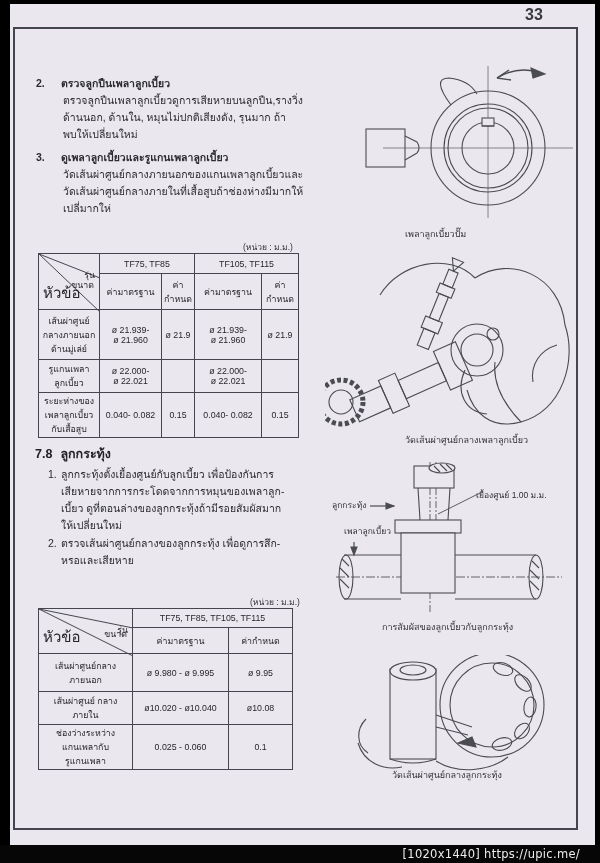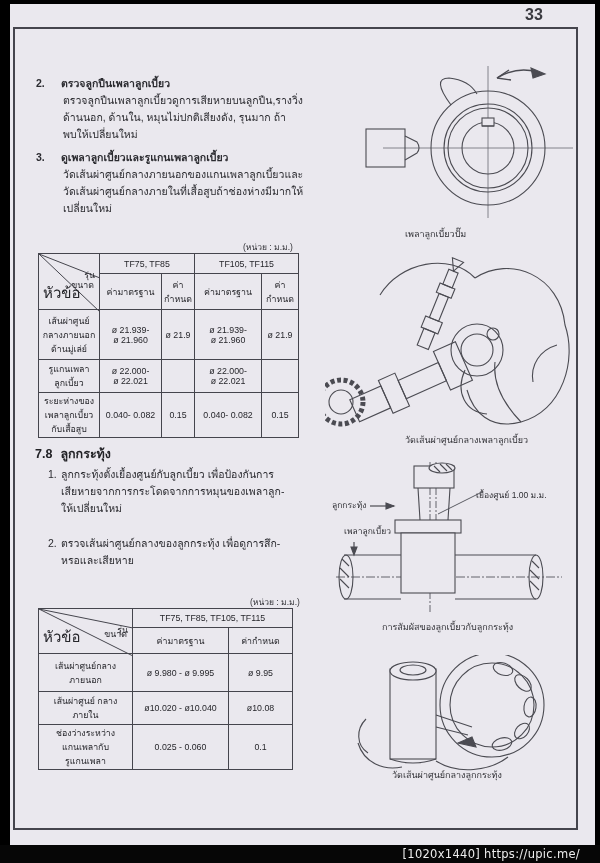--- a/index.html
+++ b/index.html
@@ -58,21 +58,21 @@
         <div>ด้านนอก, ด้านใน, หมุนไม่ปกติเสียงดัง, รุนมาก ถ้า</div>
         <div>พบให้เปลี่ยนใหม่</div>
       </div>
     </div>
 
     <div class="tblock" style="left:26px;top:145px">
       <div class="titleline"><span class="inum">3.</span><span>ดูเพลาลูกเบี้ยวและรูแกนเพลาลูกเบี้ยว</span></div>
       <div class="bodylines">
         <div>วัดเส้นผ่าศูนย์กลางภายนอกของแกนเพลาลูกเบี้ยวและ</div>
         <div>วัดเส้นผ่าศูนย์กลางภายในที่เสื้อสูบถ้าช่องห่างมีมากให้</div>
-        <div>เปลี่ยนใหม่</div>
+        <div>เปลี่มากให่</div>
       </div>
     </div>
 
     <div class="unitnote" style="left:233px;top:236px">(หน่วย : ม.ม.)</div>
 
     <table class="spec" style="position:absolute;left:28px;top:249px;width:260px">
       <colgroup>
           <col style="width:61px">
           <col style="width:62px">
           <col style="width:33px">
@@ -138,20 +138,21 @@
 
     <div class="sec-head" style="left:25px;top:440px">
       <span class="snum">7.8</span><span>ลูกกระทุ้ง</span>
     </div>
 
     <div class="lblock" style="left:38px;top:462px">
       <span class="inum">1.</span>
       <div class="blines">
         <div>ลูกกระทุ้งตั้งเยื้องศูนย์กับลูกเบี้ยว เพื่อป้องกันการ</div>
         <div>เสียหายจากการกระโดดจากการหมุนของเพลาลูก-</div>
+        <div>เบี้ยว ดูที่ตอนล่างของลูกกระทุ้งถ้ามีรอยสัมผัสมาก</div>
         <div>ให้เปลี่ยนใหม่</div>
       </div>
     </div>
 
     <div class="lblock" style="left:38px;top:531px">
       <span class="inum">2.</span>
       <div class="blines">
         <div>ตรวจเส้นผ่าศูนย์กลางของลูกกระทุ้ง เพื่อดูการสึก-</div>
         <div>หรอและเสียหาย</div>
       </div>

